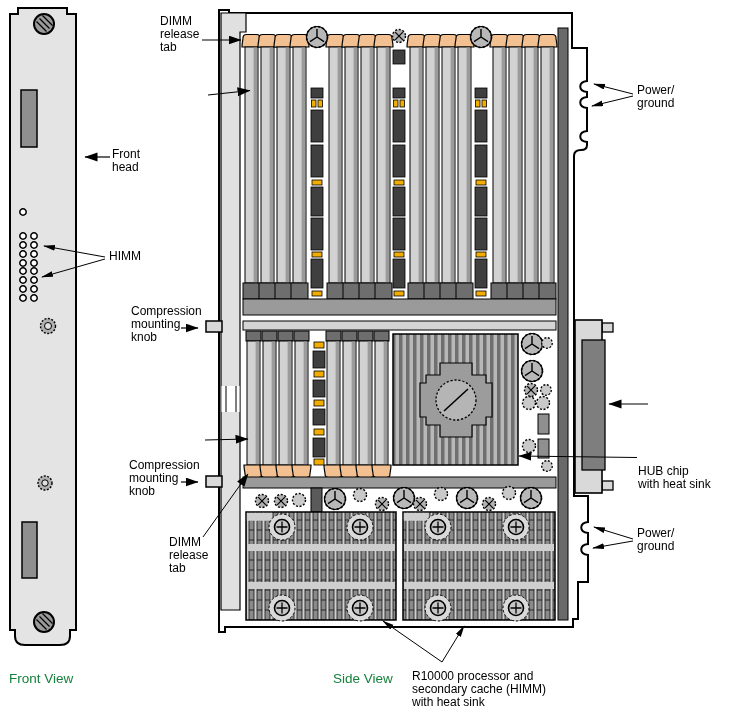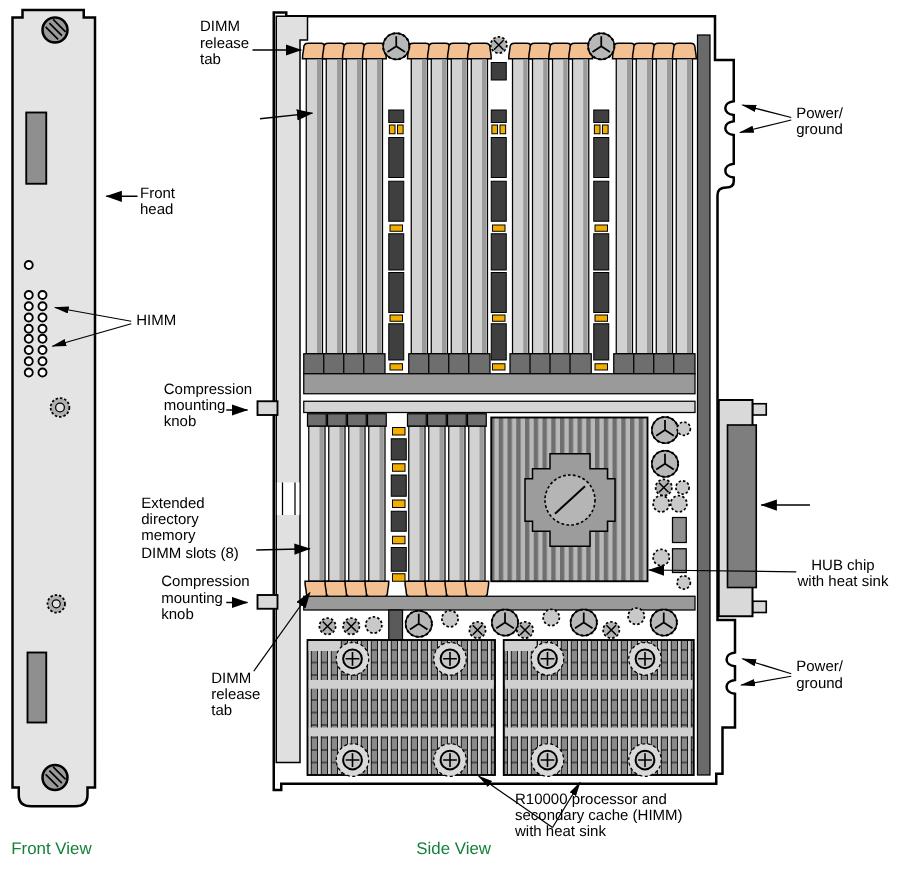--- a/index.html
+++ b/index.html
@@ -287,35 +287,31 @@
 
 <div class="callout" style="left:160px;top:15px;">DIMM
 release
 tab</div>
 <div class="callout" style="left:112px;top:148px;">Front
 head</div>
 <div class="callout" style="left:109px;top:250px;">HIMM</div>
 <div class="callout" style="left:131px;top:305px;">Compression
 mounting
 knob</div>
-<div class="callout" style="left:113px;top:396px;">Extended
-directory
-memory
-DIMM slots (8)</div>
 <div class="callout" style="left:129px;top:459px;">Compression
 mounting
 knob</div>
 <div class="callout" style="left:169px;top:536px;">DIMM
 release
 tab</div>
 <div class="callout" style="left:637px;top:84px;">Power/
 ground</div>
-<div class="callout" style="left:638px;top:446px;text-align:center;">HUB chip
+<div class="callout" style="left:638px;top:465px;">HUB chip
 with heat sink</div>
 <div class="callout" style="left:637px;top:527px;">Power/
 ground</div>
-<div class="callout" style="left:412px;top:633px;">R10000 processor and
+<div class="callout" style="left:412px;top:670px;">R10000 processor and
 secondary cache (HIMM)
 with heat sink</div>
 <div class="caption" style="left:9px;top:671px;">Front View</div>
 <div class="caption" style="left:301px;top:671px;margin-left:32px;">Side View</div>
 
 </div>
 
 </body></html>

